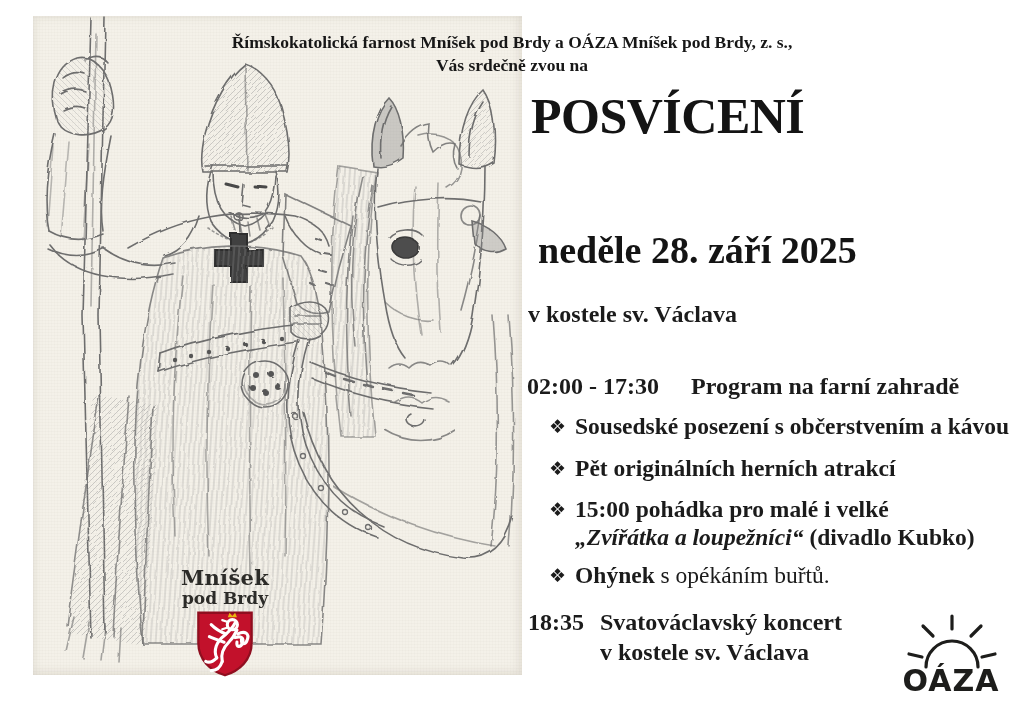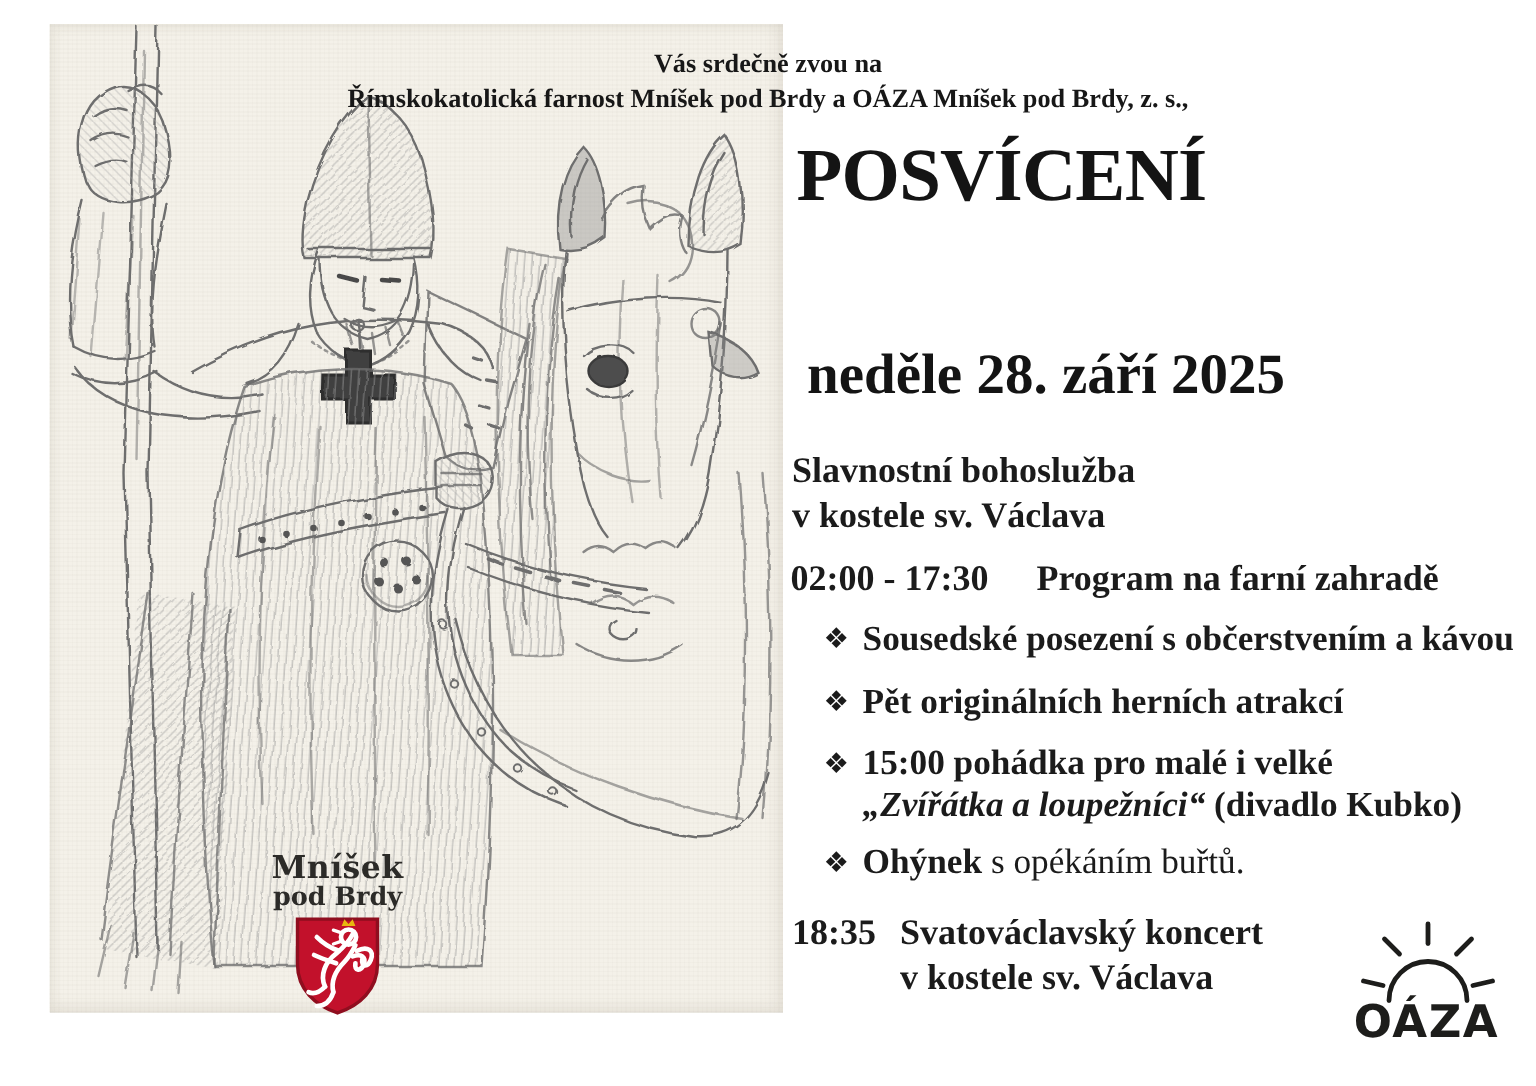--- a/index.html
+++ b/index.html
@@ -217,33 +217,32 @@
         <path d="M47,26 C55,22 60,26 57,33 C55,38 50,38 51,32"></path>
         <circle cx="41" cy="16" r="5.5"></circle>
         <path d="M36,13 l-6,-2 M36,19 l-6,2" stroke-width="2.4"></path>
       </g>
       <path d="M36,8 l2,-5 3,3.5 3,-3.5 2,5 z" stroke="none" fill="#e8b80f"></path>
     </svg>
   </div>
 </div>
 
 <div class="header">
+  <div>Římskokatolická farnost Mníšek pod Brdy a OÁZA Mníšek pod Brdy, z. s.,</div>
   <div>Vás srdečně zvou na</div>
-  <div>Římskokatolická farnost Mníšek pod Brdy a OÁZA Mníšek pod Brdy, z. s.,</div>
 </div>
 
 <div class="title">
   <div>POSVÍCENÍ</div>
 </div>
 
 <div class="eventdate">neděle 28. září 2025</div>
 
 <div class="row r1">
   <span>
-    <span class="sub-line">Slavnostní bohoslužba</span>
     <span class="sub-line">v kostele sv. Václava</span>
   </span>
 </div>
 
 <div class="row r2">
   <span class="time">02:00 - 17:30</span>
   <span>Program na farní zahradě</span>
 </div>
 
 <div class="bullet b1">

